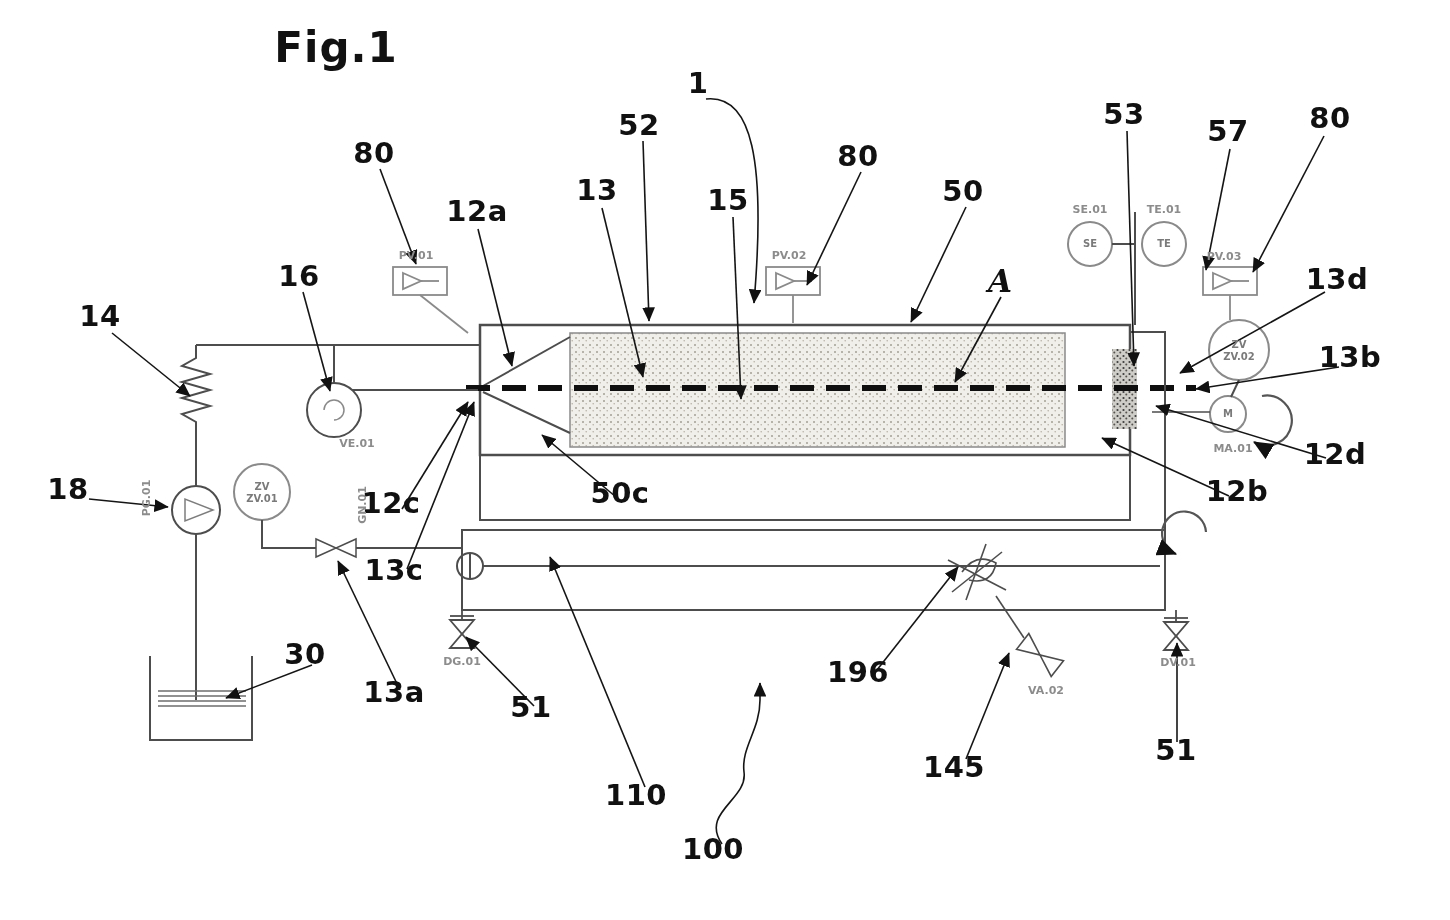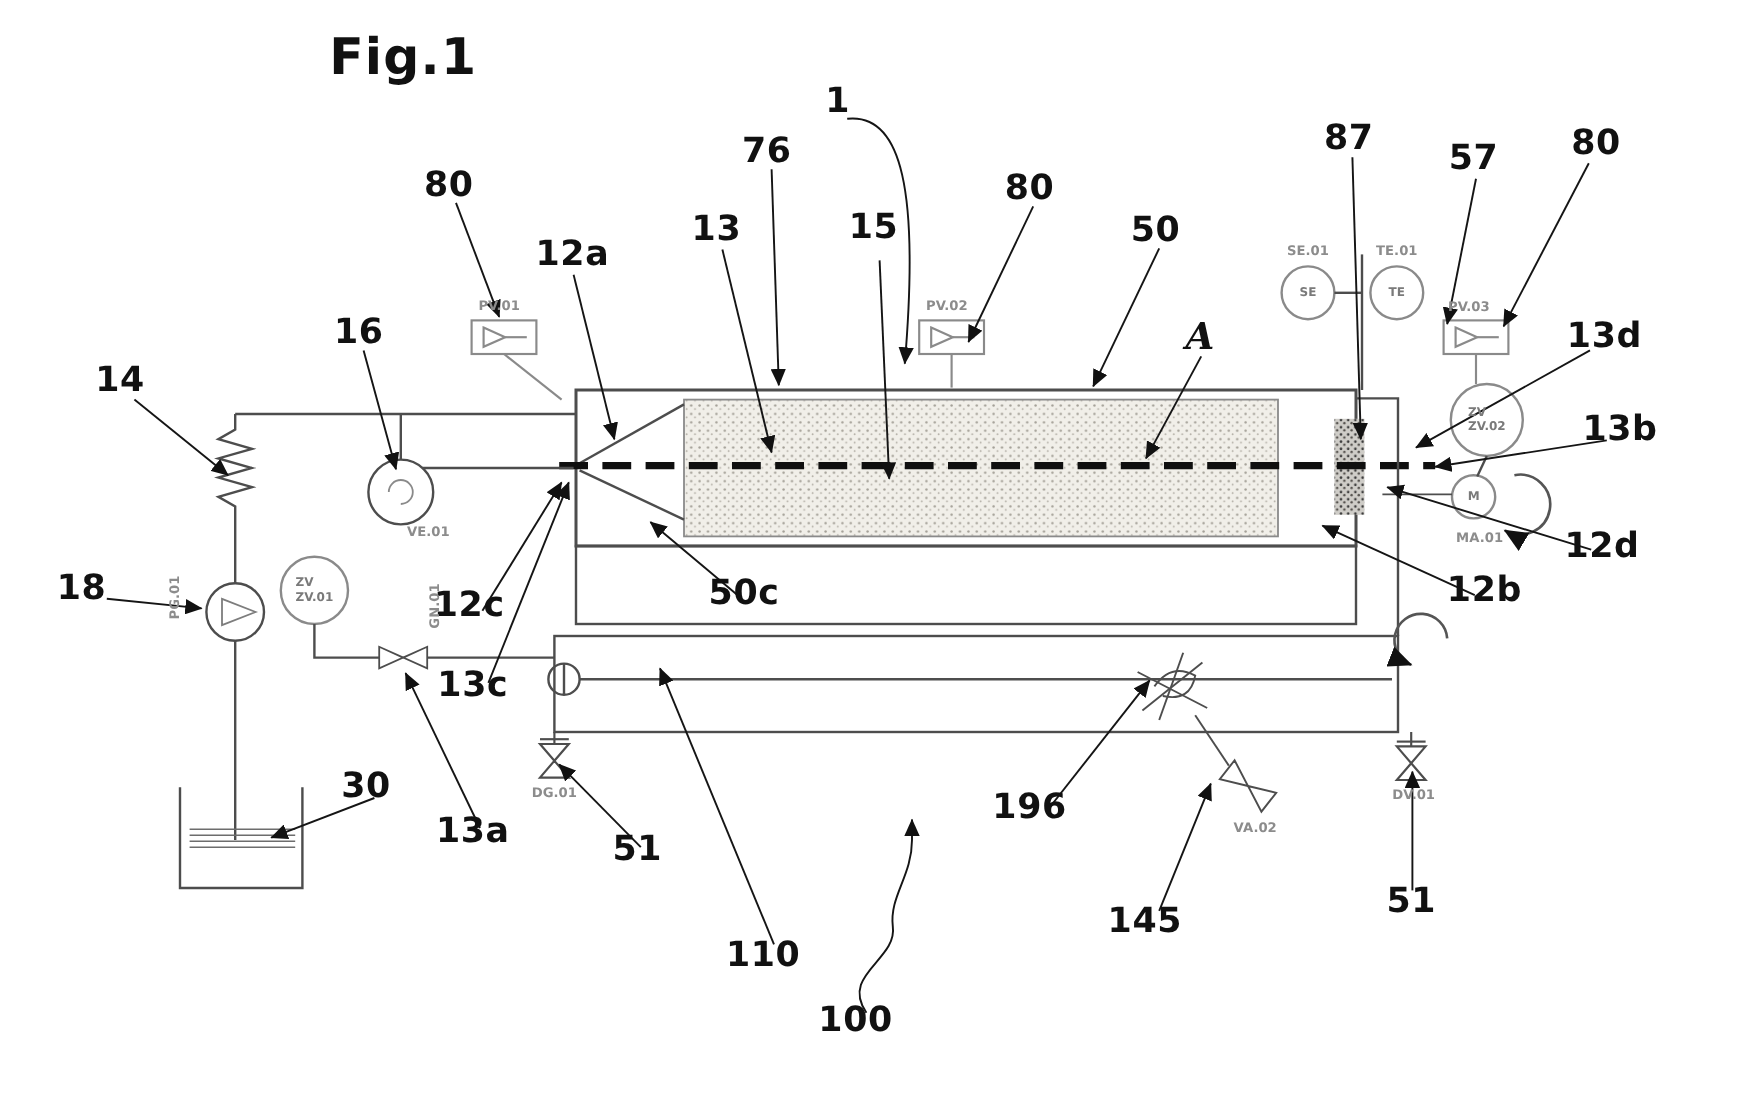--- a/index.html
+++ b/index.html
@@ -9,21 +9,21 @@
   }
   #linework { position:absolute; left:0; top:0; }
   .lbl {
     position:absolute; transform:translate(-50%,-50%);
     color:#111; white-space:nowrap; user-select:none;
   }
   .title { font-size:42px; font-weight:800; letter-spacing:1px; }
   .big   { font-size:29px; font-weight:600; letter-spacing:.5px; }
   .axis  { font-size:31px; font-weight:700; font-style:italic; font-family:"DejaVu Serif", serif; }
   .tag   { font-size:11px; font-weight:600; color:#8c8c8c; }
-  .tag-in{ font-size:10px; font-weight:600; color:#7a7a7a; 
+  .tag-in{ font-size:10px; font-weight:600; color:#7a7a7a; text-align:center;
            white-space:pre-line; line-height:1.15; }
   .vert  { transform:translate(-50%,-50%) rotate(-90deg); }
 </style>
 </head>
 <body>
 
 <div id="stage">
 
   <svg id="linework" width="1450" height="920" viewBox="0 0 1450 920">
     <defs>
@@ -178,27 +178,27 @@
     </g>
   </svg>
 
   <div class="lbl title" style="left:336px;top:47px">Fig.1</div>
 
   <div class="lbl big" style="left:100px;top:316px">14</div>
   <div class="lbl big" style="left:299px;top:276px">16</div>
   <div class="lbl big" style="left:374px;top:153px">80</div>
   <div class="lbl big" style="left:477px;top:211px">12a</div>
   <div class="lbl big" style="left:597px;top:190px">13</div>
-  <div class="lbl big" style="left:639px;top:125px">76</div>
+  <div class="lbl big" style="left:639px;top:125px">52</div>
   <div class="lbl big" style="left:698px;top:83px">1</div>
-  <div class="lbl big" style="left:728px;top:188px">15</div>
+  <div class="lbl big" style="left:728px;top:200px">15</div>
   <div class="lbl big" style="left:858px;top:156px">80</div>
   <div class="lbl big" style="left:963px;top:191px">50</div>
   <div class="lbl axis" style="left:1000px;top:281px">A</div>
-  <div class="lbl big" style="left:1124px;top:114px">87</div>
+  <div class="lbl big" style="left:1124px;top:114px">53</div>
   <div class="lbl big" style="left:1228px;top:131px">57</div>
   <div class="lbl big" style="left:1330px;top:118px">80</div>
   <div class="lbl big" style="left:1337px;top:279px">13d</div>
   <div class="lbl big" style="left:1350px;top:357px">13b</div>
   <div class="lbl big" style="left:1335px;top:454px">12d</div>
   <div class="lbl big" style="left:1237px;top:491px">12b</div>
   <div class="lbl big" style="left:68px;top:489px">18</div>
   <div class="lbl big" style="left:391px;top:503px">12c</div>
   <div class="lbl big" style="left:620px;top:493px">50c</div>
   <div class="lbl big" style="left:394px;top:570px">13c</div>

